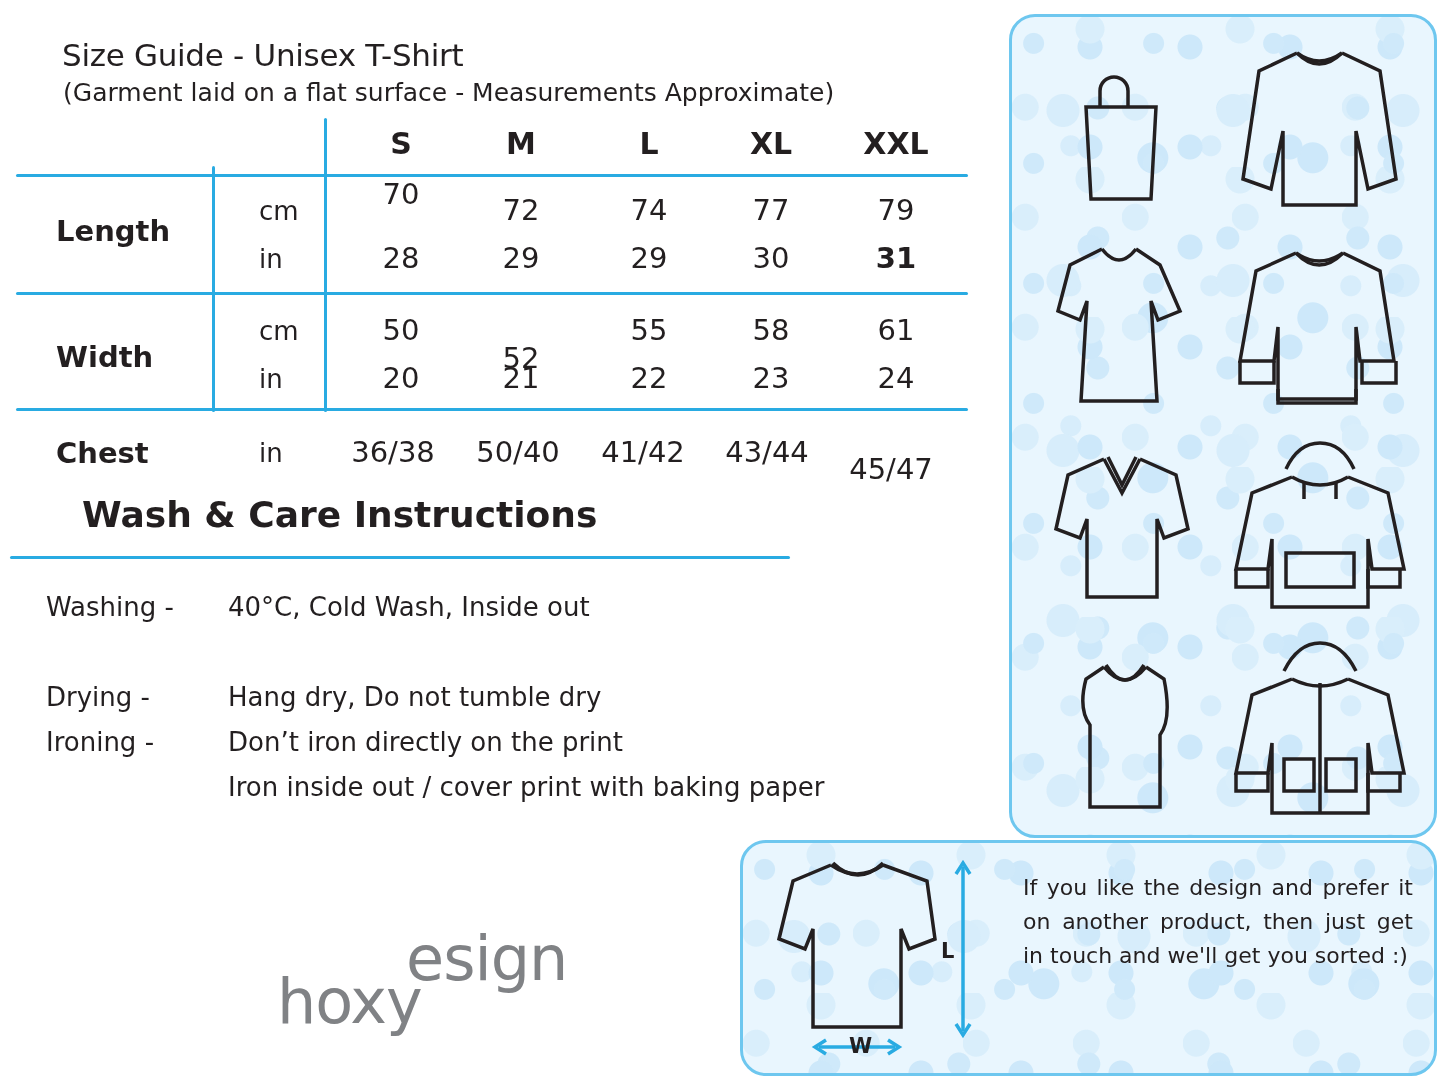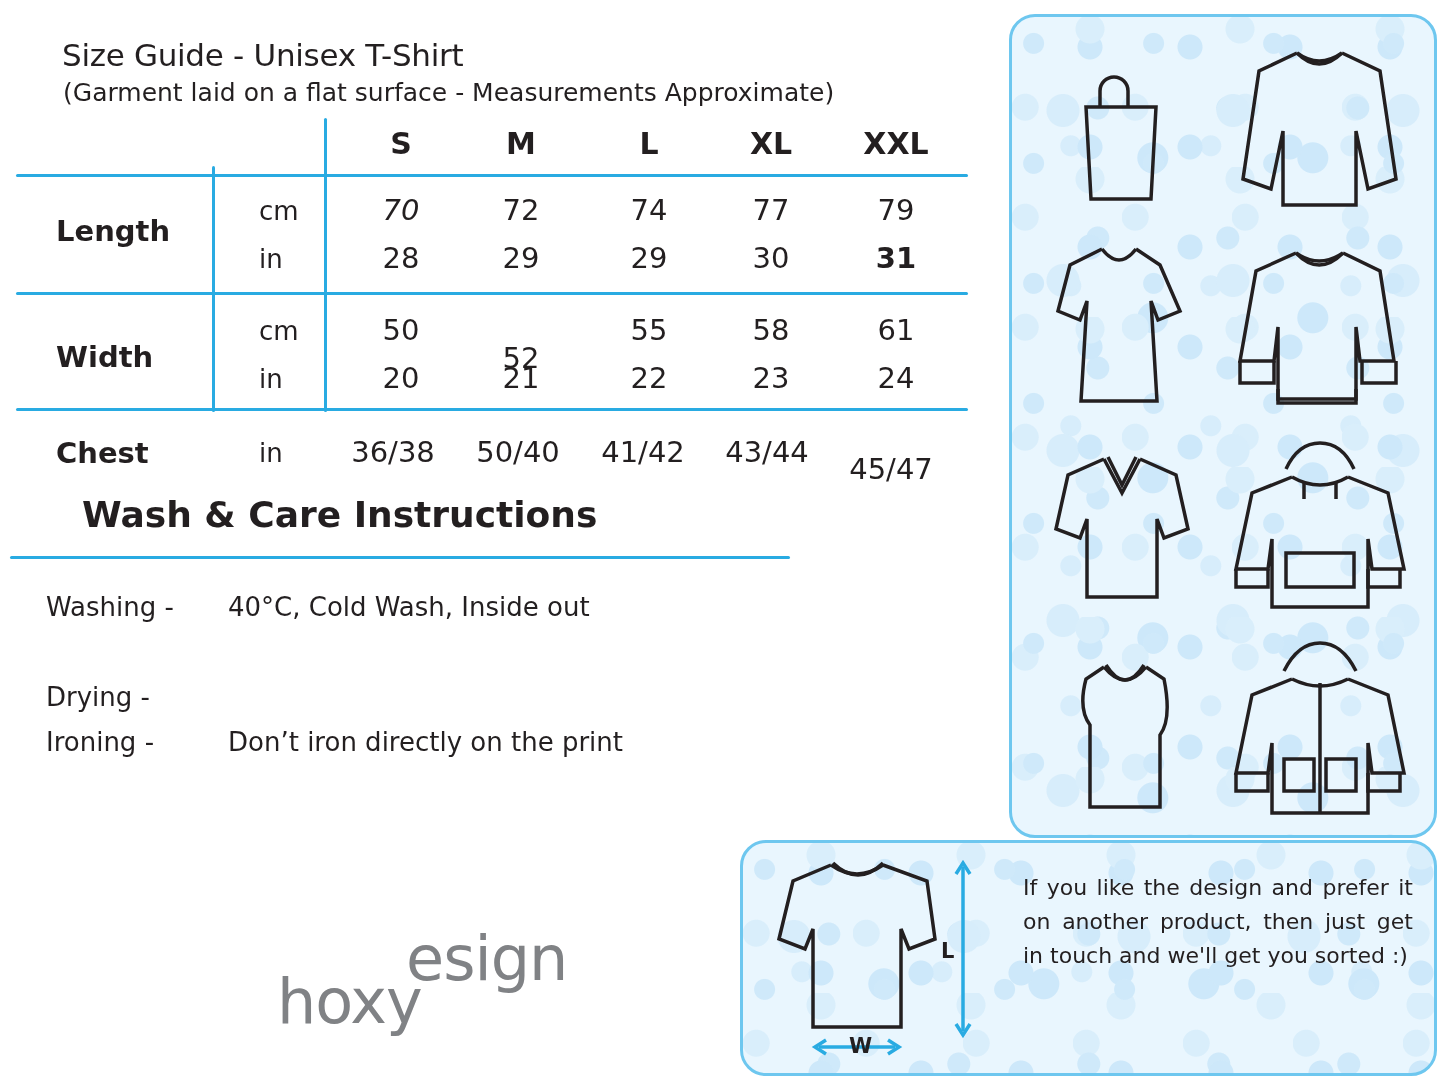--- a/index.html
+++ b/index.html
@@ -245,21 +245,21 @@
       <div class="col-head" style="left:330px; width:110px;">S</div>
       <div class="col-head" style="left:450px; width:110px;">M</div>
       <div class="col-head" style="left:578px; width:110px;">L</div>
       <div class="col-head" style="left:700px; width:110px;">XL</div>
       <div class="col-head" style="left:820px; width:120px;">XXL</div>
 
       <div class="row-label" style="top:96px;">Length</div>
       <div class="unit" style="top:78px;">cm</div>
       <div class="unit" style="top:126px;">in</div>
 
-      <div class="cell" style="left:330px; top:75px; width:110px;font-style:italic;">70</div>
+      <div class="cell" style="left:330px; top:59px; width:110px;">70</div>
       <div class="cell" style="left:450px; top:75px; width:110px;">72</div>
       <div class="cell" style="left:578px; top:75px; width:110px;">74</div>
       <div class="cell" style="left:700px; top:75px; width:110px;">77</div>
       <div class="cell" style="left:820px; top:75px; width:120px;">79</div>
 
       <div class="cell" style="left:330px; top:123px; width:110px;">28</div>
       <div class="cell" style="left:450px; top:123px; width:110px;">29</div>
       <div class="cell" style="left:578px; top:123px; width:110px;">29</div>
       <div class="cell" style="left:700px; top:123px; width:110px;">30</div>
       <div class="cell" style="left:820px; top:123px; width:120px;font-weight:bold;">31</div>
@@ -290,23 +290,25 @@
       <div class="cell-chest" style="left:810px; top:334px; width:130px;">45/47</div>
     </div>
 
     <div class="wash-title">Wash &amp; Care Instructions</div>
     <div class="wash-underline"></div>
 
     <div class="care-label" style="top:592px;">Washing -</div>
     <div class="care-text" style="top:592px;">40°C, Cold Wash, Inside out</div>
 
     <div class="care-label" style="top:682px;">Drying -</div>
+    <div class="care-text" style="top:682px;">Hang dry, Do not tumble dry</div>
 
     <div class="care-label" style="top:727px;">Ironing -</div>
     <div class="care-text" style="top:727px;">Don’t iron directly on the print</div>
+    <div class="care-text" style="top:772px;">Iron inside out / cover print with baking paper</div>
 
     <div class="logo">
       <div class="logo-esign">esign</div>
       <div class="logo-hoxy">hoxy</div>
     </div>
   </div>
 
   <div class="panel panel-garments">
     <div class="garment-grid">
 

